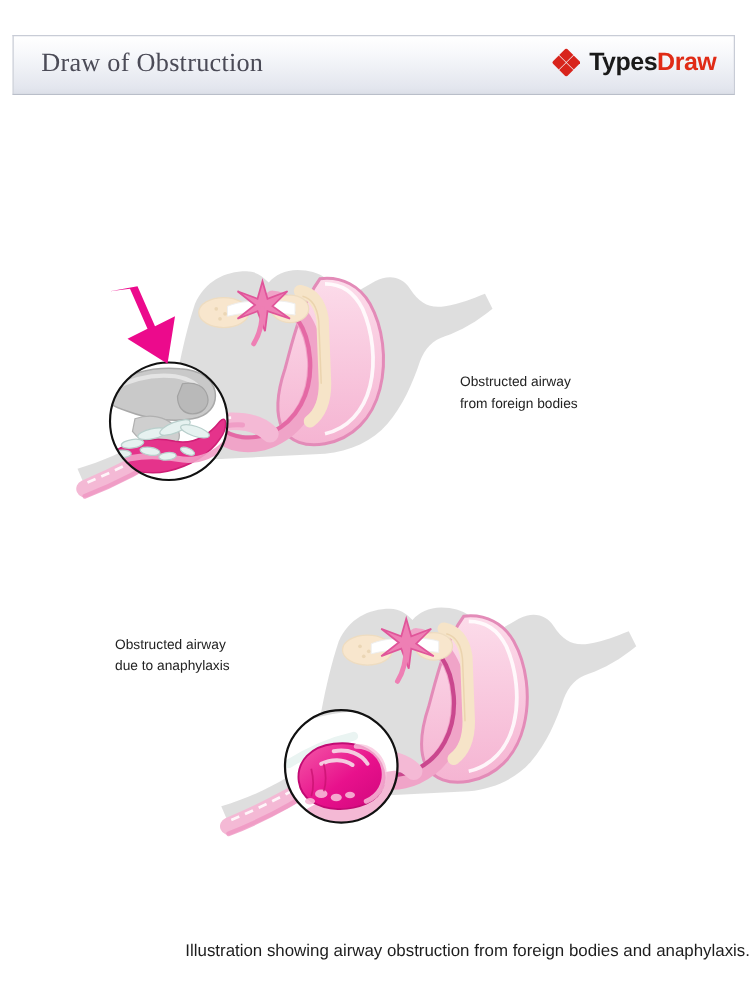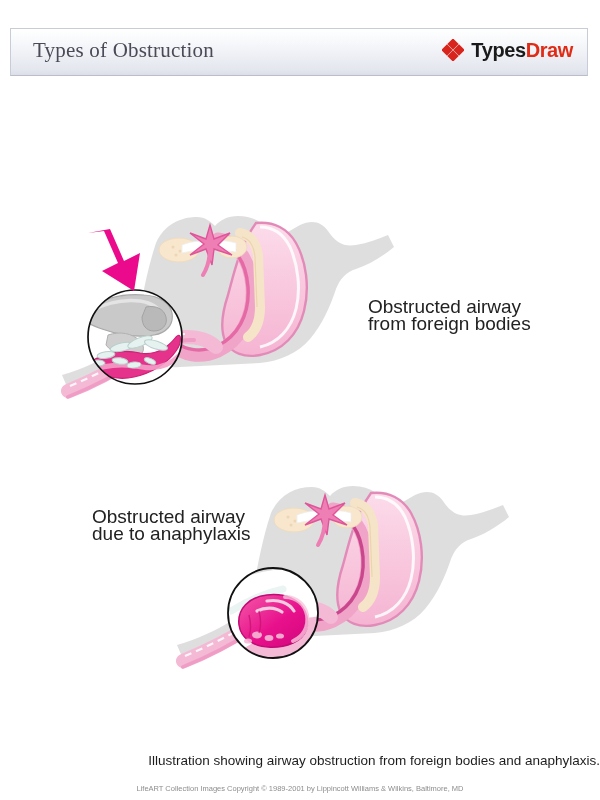--- a/index.html
+++ b/index.html
@@ -39,21 +39,21 @@
   .logo-smart{color:#1a1a1a;}
   .logo-draw{color:#e02b16;}
 
   
   .fig{position:absolute;}
   #figure-one{left:60px;top:195px;width:340px;height:215px;}
   #figure-two{left:175px;top:465px;width:340px;height:215px;}
 
   .label{
     position:absolute;
-    font-size:19px;color:#222;line-height:17px;
+    font-size:11px;color:#222;line-height:17px;
     white-space:pre;
   }
   #label-one{left:368px;top:298px;}
   #label-two{left:92px;top:508px;}
 
   
   .caption{
     position:absolute;left:0;right:0;top:753px;
     text-align:right;font-size:13.5px;color:#1d1d1d;
   }
@@ -61,21 +61,21 @@
     position:absolute;left:0;right:0;top:784px;
     text-align:center;font-size:7.5px;color:#8d8d8d;
   }
 </style>
 </head>
 <body>
 
 <div class="page">
 
   <div class="header">
-    <div class="header-title">Types of Obstruction</div>
+    <div class="header-title">Draw of Obstruction</div>
 
     <div class="logo">
       <svg class="logo-mark" viewBox="0 0 44 44">
         <g fill="#d8241c">
           <rect x="14" y="2" width="16" height="16" transform="rotate(45 22 10)"></rect>
           <rect x="2" y="14" width="16" height="16" transform="rotate(45 10 22)"></rect>
           <rect x="26" y="14" width="16" height="16" transform="rotate(45 34 22)"></rect>
           <rect x="14" y="26" width="16" height="16" transform="rotate(45 22 34)"></rect>
         </g>
       </svg>
@@ -312,15 +312,14 @@
         </g>
         <circle cx="98" cy="148" r="45" fill="none" stroke="#111111" stroke-width="1.8"></circle>
       </g>
     </svg>
   </div>
 
   <div class="label" id="label-two">Obstructed airway
 due to anaphylaxis</div>
 
   <div class="caption">Illustration showing airway obstruction from foreign bodies and anaphylaxis.</div>
-  <div class="copyright">LifeART Collection Images Copyright © 1989-2001 by Lippincott Williams &amp; Wilkins, Baltimore, MD</div>
 
 </div>
 
 </body></html>

